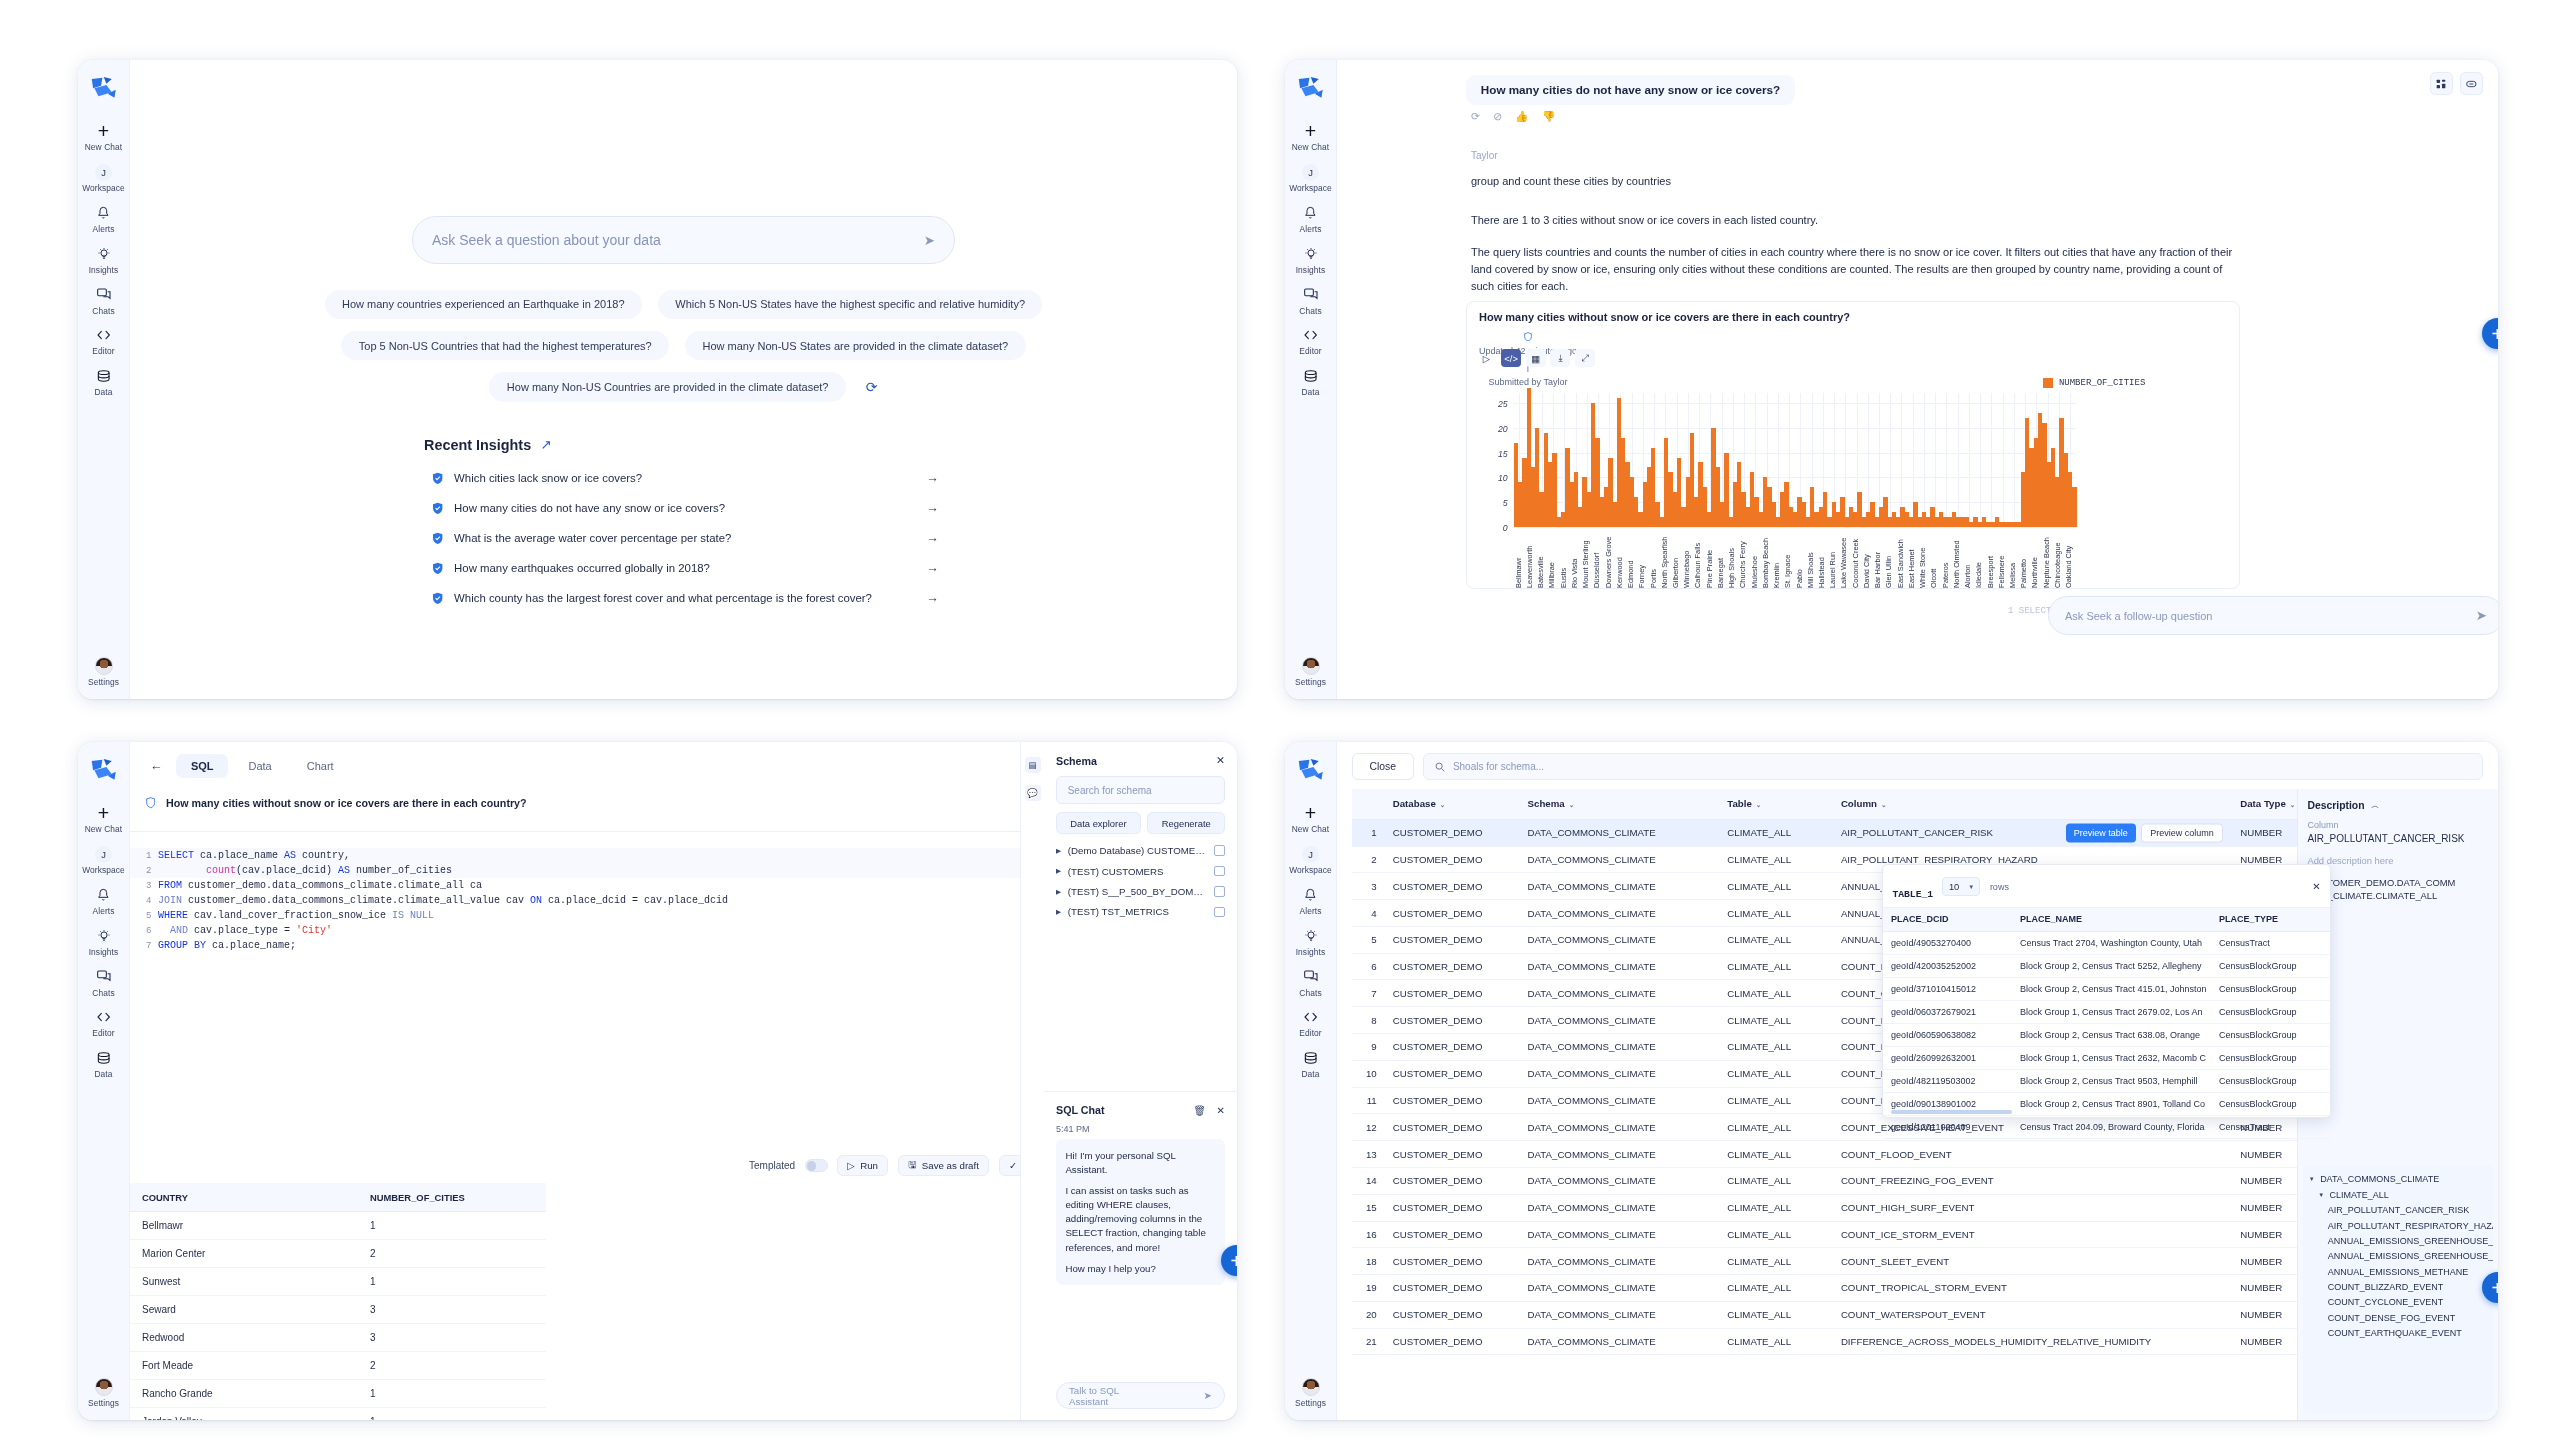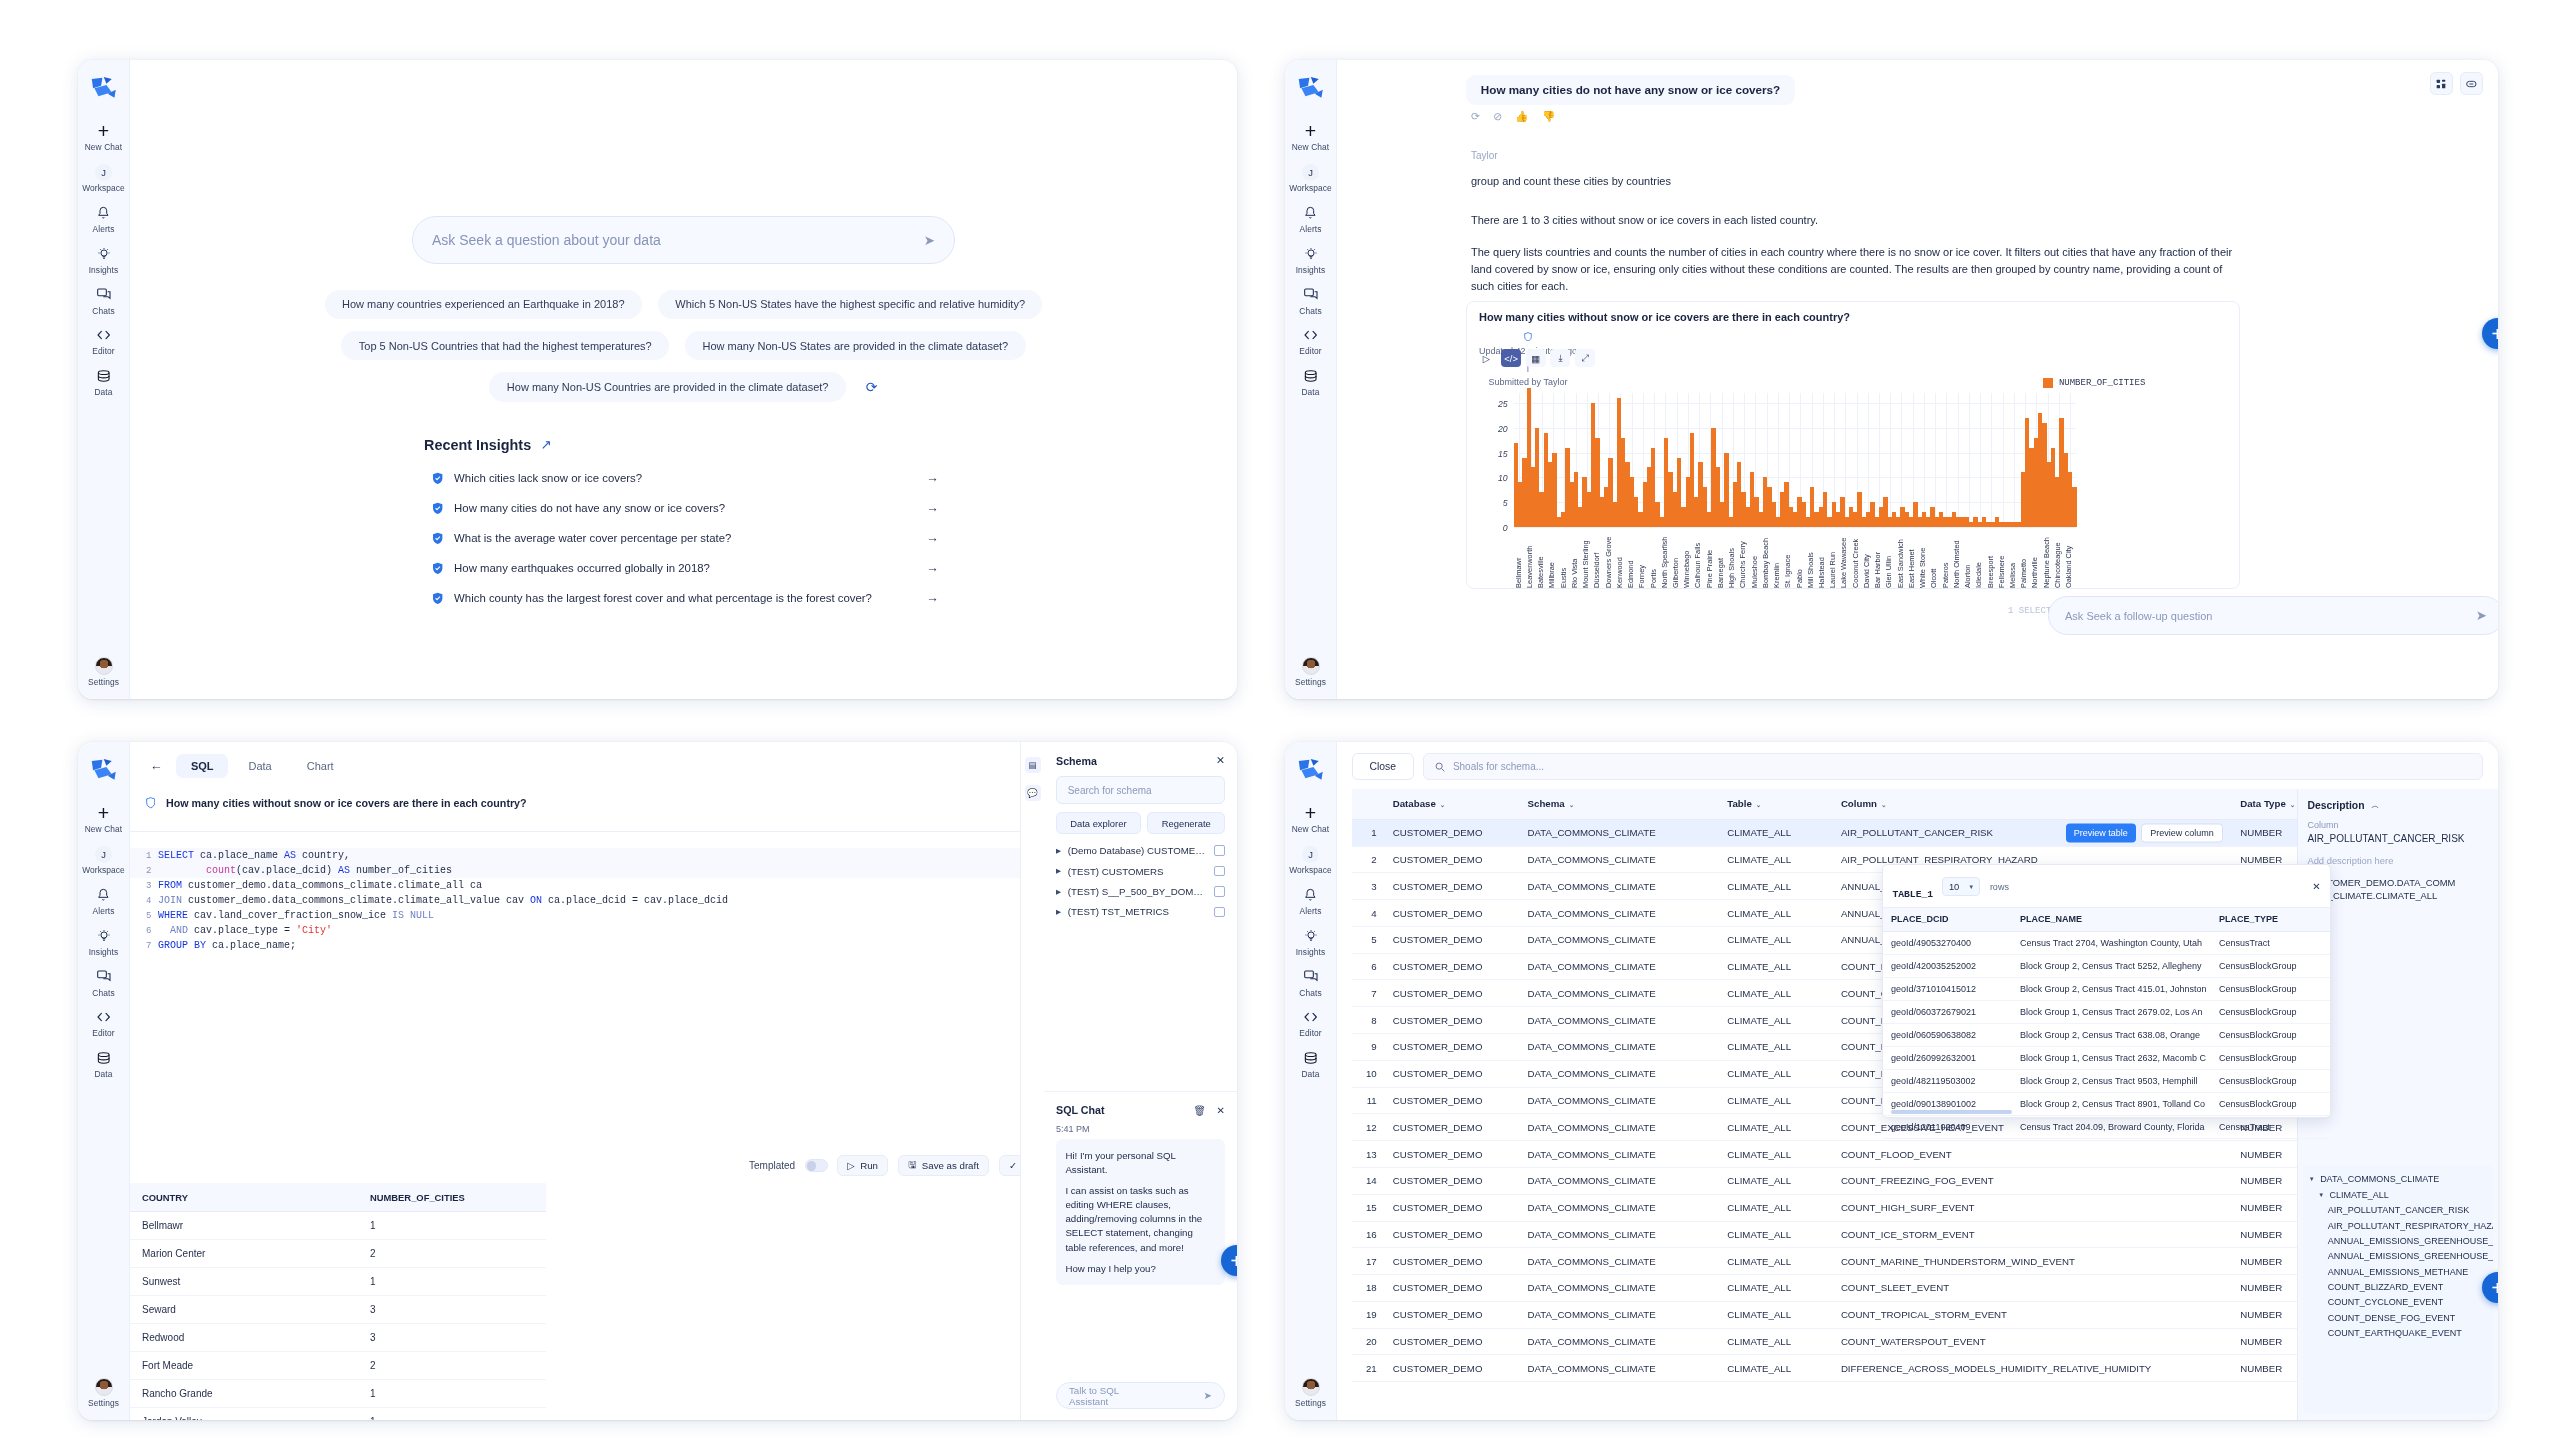--- a/index.html
+++ b/index.html
@@ -1058,21 +1058,21 @@
           <div class="cp-head">
             <div class="cp-title">SQL Chat</div>
             <div class="cp-icons">
               <span>🗑</span>
               <span>✕</span>
             </div>
           </div>
           <div class="cp-time">5:41 PM</div>
           <div class="cp-msg">
             <p>Hi! I'm your personal SQL Assistant.</p>
-            <p>I can assist on tasks such as editing WHERE clauses, adding/removing columns in the SELECT statement, changing table references, and more!</p>
+            <p>I can assist on tasks such as editing WHERE clauses, adding/removing columns in the SELECT fraction, changing table references, and more!</p>
             <p>How may I help you?</p>
           </div>
           <div class="cp-input">
             <div class="cp-ph">Talk to SQL Assistant</div>
             <div class="send-ico" style="font-size:10px;">➤</div>
           </div>
         </div>
       </div>
     </div>
     <div class="fab" style="right:-14.8px; bottom: 144px;">+</div>
@@ -1302,28 +1302,20 @@
                 </tr>
                 <tr>
                   <td class="c-idx">16</td>
                   <td class="c-db">CUSTOMER_DEMO</td>
                   <td class="c-sc">DATA_COMMONS_CLIMATE</td>
                   <td class="c-tb">CLIMATE_ALL</td>
                   <td class="c-col">COUNT_ICE_STORM_EVENT</td>
                   <td class="c-dt">NUMBER</td>
                 </tr>
                 <tr>
-                  <td class="c-idx">17</td>
-                  <td class="c-db">CUSTOMER_DEMO</td>
-                  <td class="c-sc">DATA_COMMONS_CLIMATE</td>
-                  <td class="c-tb">CLIMATE_ALL</td>
-                  <td class="c-col">COUNT_MARINE_THUNDERSTORM_WIND_EVENT</td>
-                  <td class="c-dt">NUMBER</td>
-                </tr>
-                <tr>
                   <td class="c-idx">18</td>
                   <td class="c-db">CUSTOMER_DEMO</td>
                   <td class="c-sc">DATA_COMMONS_CLIMATE</td>
                   <td class="c-tb">CLIMATE_ALL</td>
                   <td class="c-col">COUNT_SLEET_EVENT</td>
                   <td class="c-dt">NUMBER</td>
                 </tr>
                 <tr>
                   <td class="c-idx">19</td>
                   <td class="c-db">CUSTOMER_DEMO</td>

